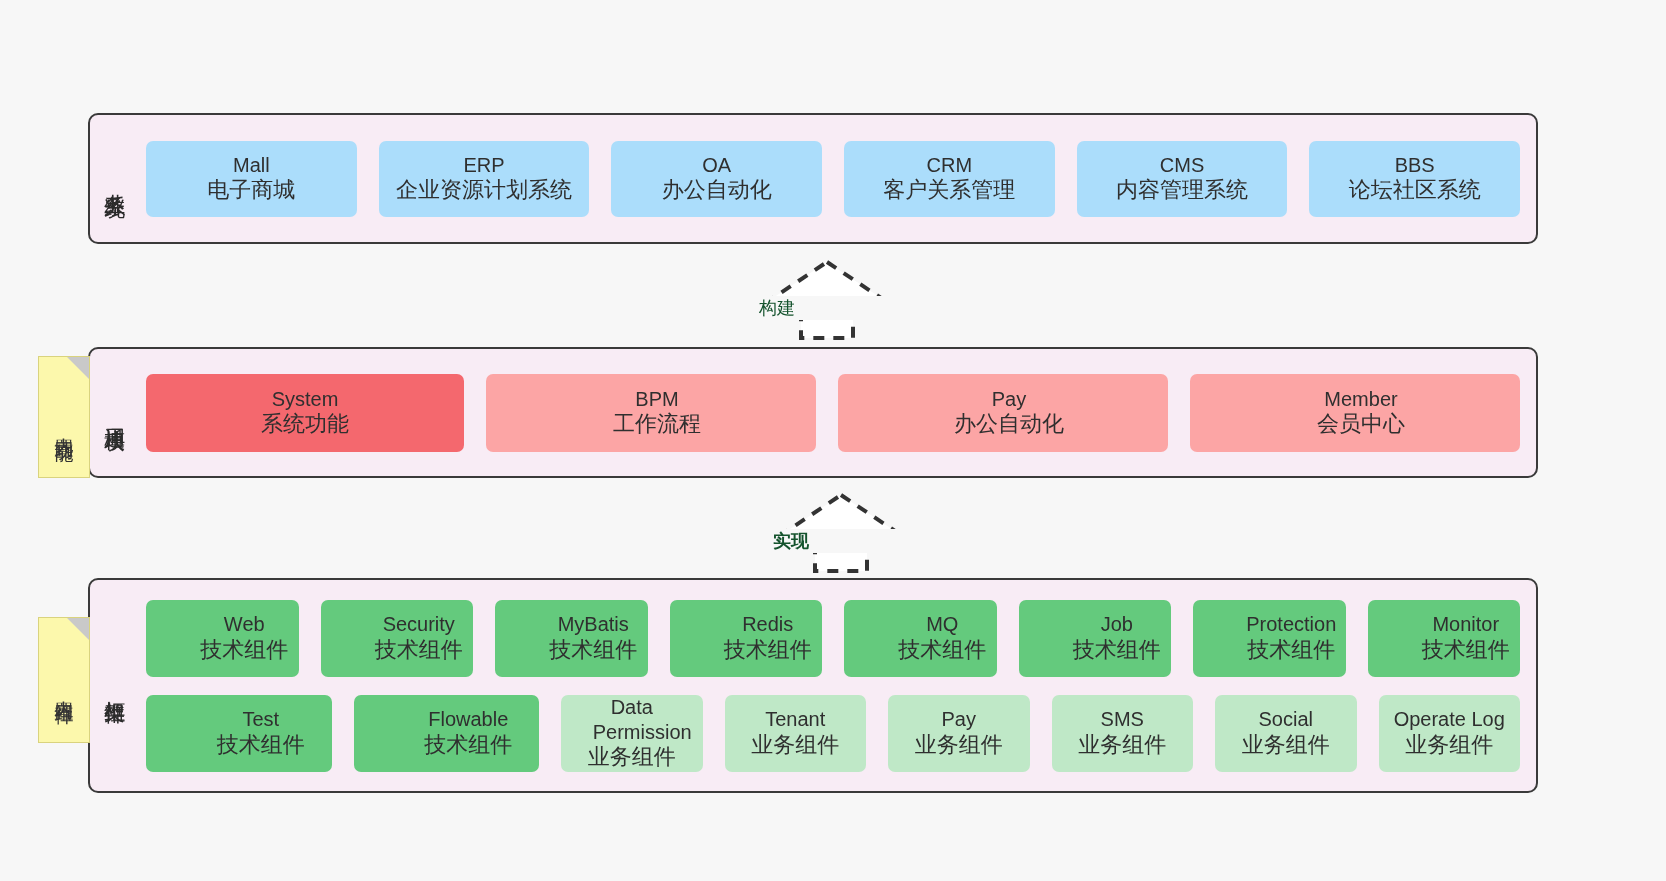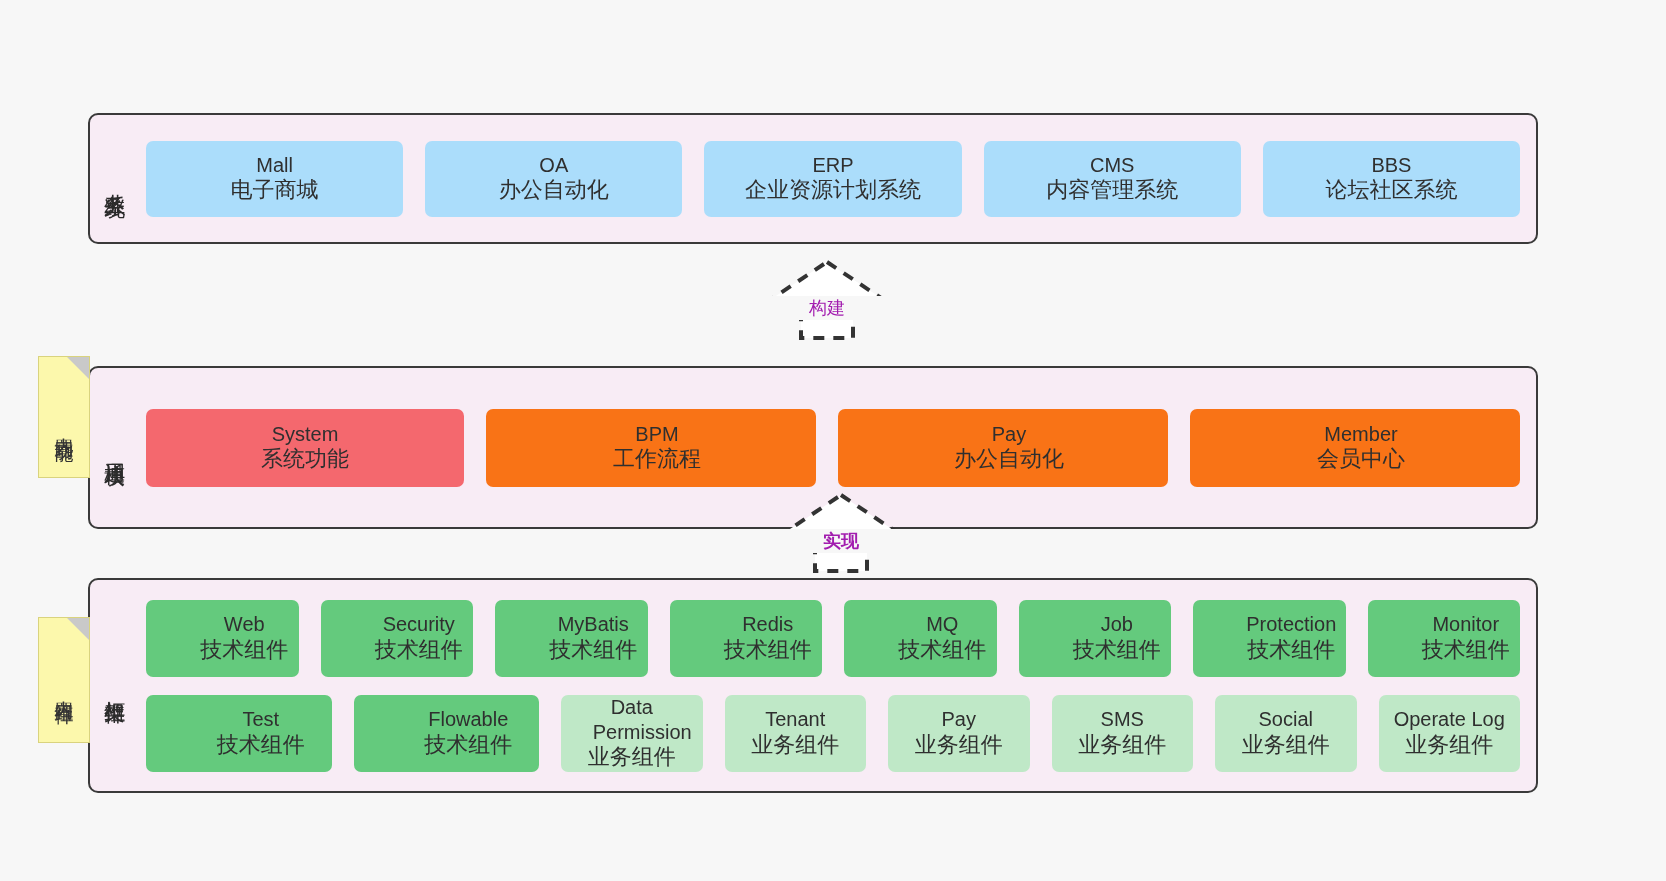--- a/index.html
+++ b/index.html
@@ -66,21 +66,21 @@
     text-align: center;
     color: #2f2f2f;
     padding: 6px 4px;
     line-height: 1.22;
   }
   .box .en { font-size: 20px; }
   .box .cn { font-size: 22px; }
 
   .blue   { background: #abddfb; }
   .red    { background: #f4686e; }
-  .pink   { background: #f97316; padding-left: 16px; }
+  .pink   { background: #fca5a5; padding-left: 16px; }
   .green  { background: #64ca7d; padding-left: 48px; }
   .lgreen { background: #bfe8c7; }
 
   .h-biz  { height: 76px; }
   .h-mod  { height: 78px; }
   .h-comp { height: 77px; }
 
   
   .note {
     position: absolute;
@@ -107,47 +107,50 @@
     border-top: 22px solid #c9c9c9;
     border-left: 22px solid transparent;
   }
 
   
   .arrow-wrap { position: absolute; }
   .arrow-wrap svg { display: block; overflow: visible; }
   .arrow-label {
     position: absolute;
     left: 0; right: 0;
-    text-align: center;
     font-size: 18px;
-    color: #a21caf;
+    color: #14532d;
     background: #f7f7f7;
     padding: 0 2px;
   }
 </style>
 </head>
 <body>
 
 <div id="canvas">
 
   <div class="layer" style="left:88px; top:113px; width:1450px; height:131px;">
     <div class="layer-title">业务系统</div>
     <div class="layer-body">
       <div class="row">
         <div class="box blue h-biz">
           <span class="en">Mall</span>
           <span class="cn">电子商城</span>
         </div>
         <div class="box blue h-biz">
+          <span class="en">ERP</span>
+          <span class="cn">企业资源计划系统</span>
+        </div>
+        <div class="box blue h-biz">
           <span class="en">OA</span>
           <span class="cn">办公自动化</span>
         </div>
         <div class="box blue h-biz">
-          <span class="en">ERP</span>
-          <span class="cn">企业资源计划系统</span>
+          <span class="en">CRM</span>
+          <span class="cn">客户关系管理</span>
         </div>
         <div class="box blue h-biz">
           <span class="en">CMS</span>
           <span class="cn">内容管理系统</span>
         </div>
         <div class="box blue h-biz">
           <span class="en">BBS</span>
           <span class="cn">论坛社区系统</span>
         </div>
       </div>
@@ -158,21 +161,21 @@
     <svg width="140" height="82" viewBox="0 0 140 82" aria-hidden="true">
       <polygon points="70,4 136,48 96,48 96,80 44,80 44,48 4,48" fill="#ffffff" stroke="#333333" stroke-width="4" stroke-dasharray="11,9" stroke-linejoin="miter"></polygon>
     </svg>
     <div class="arrow-label" style="top:38px;">构建</div>
   </div>
 
   <div class="note" style="left:38px; top:356px; height:122px;">
     <span>内置功能</span>
   </div>
 
-  <div class="layer" style="left:88px; top:366px; width:1450px; height:163px;">
+  <div class="layer" style="left:88px; top:347px; width:1450px; height:131px;">
     <div class="layer-title">通用模块</div>
     <div class="layer-body">
       <div class="row">
         <div class="box red h-mod">
           <span class="en">System</span>
           <span class="cn">系统功能</span>
         </div>
         <div class="box pink h-mod">
           <span class="en">BPM</span>
           <span class="cn">工作流程</span>

